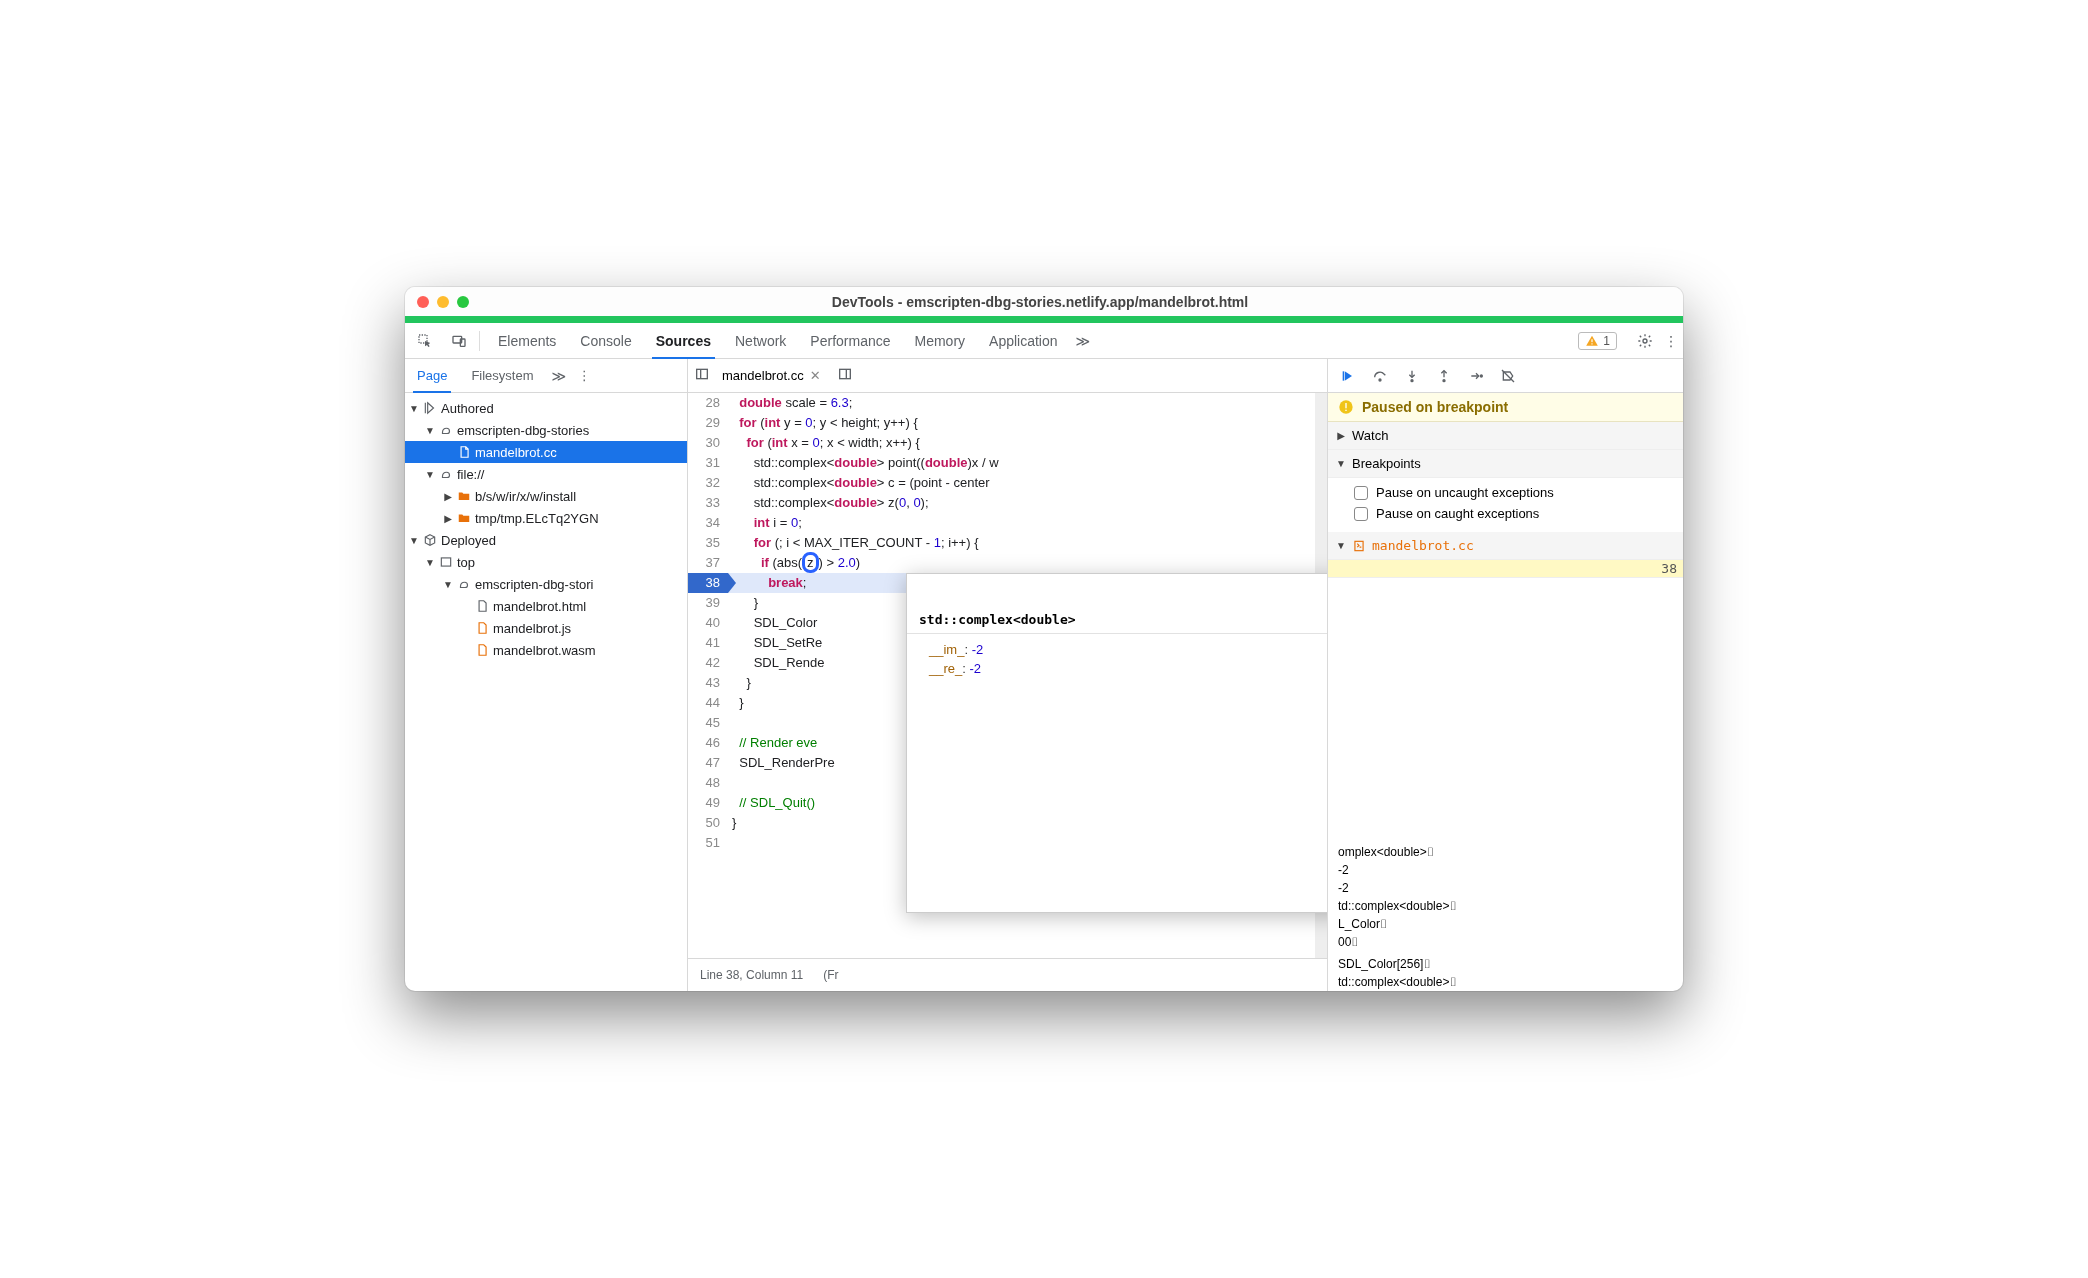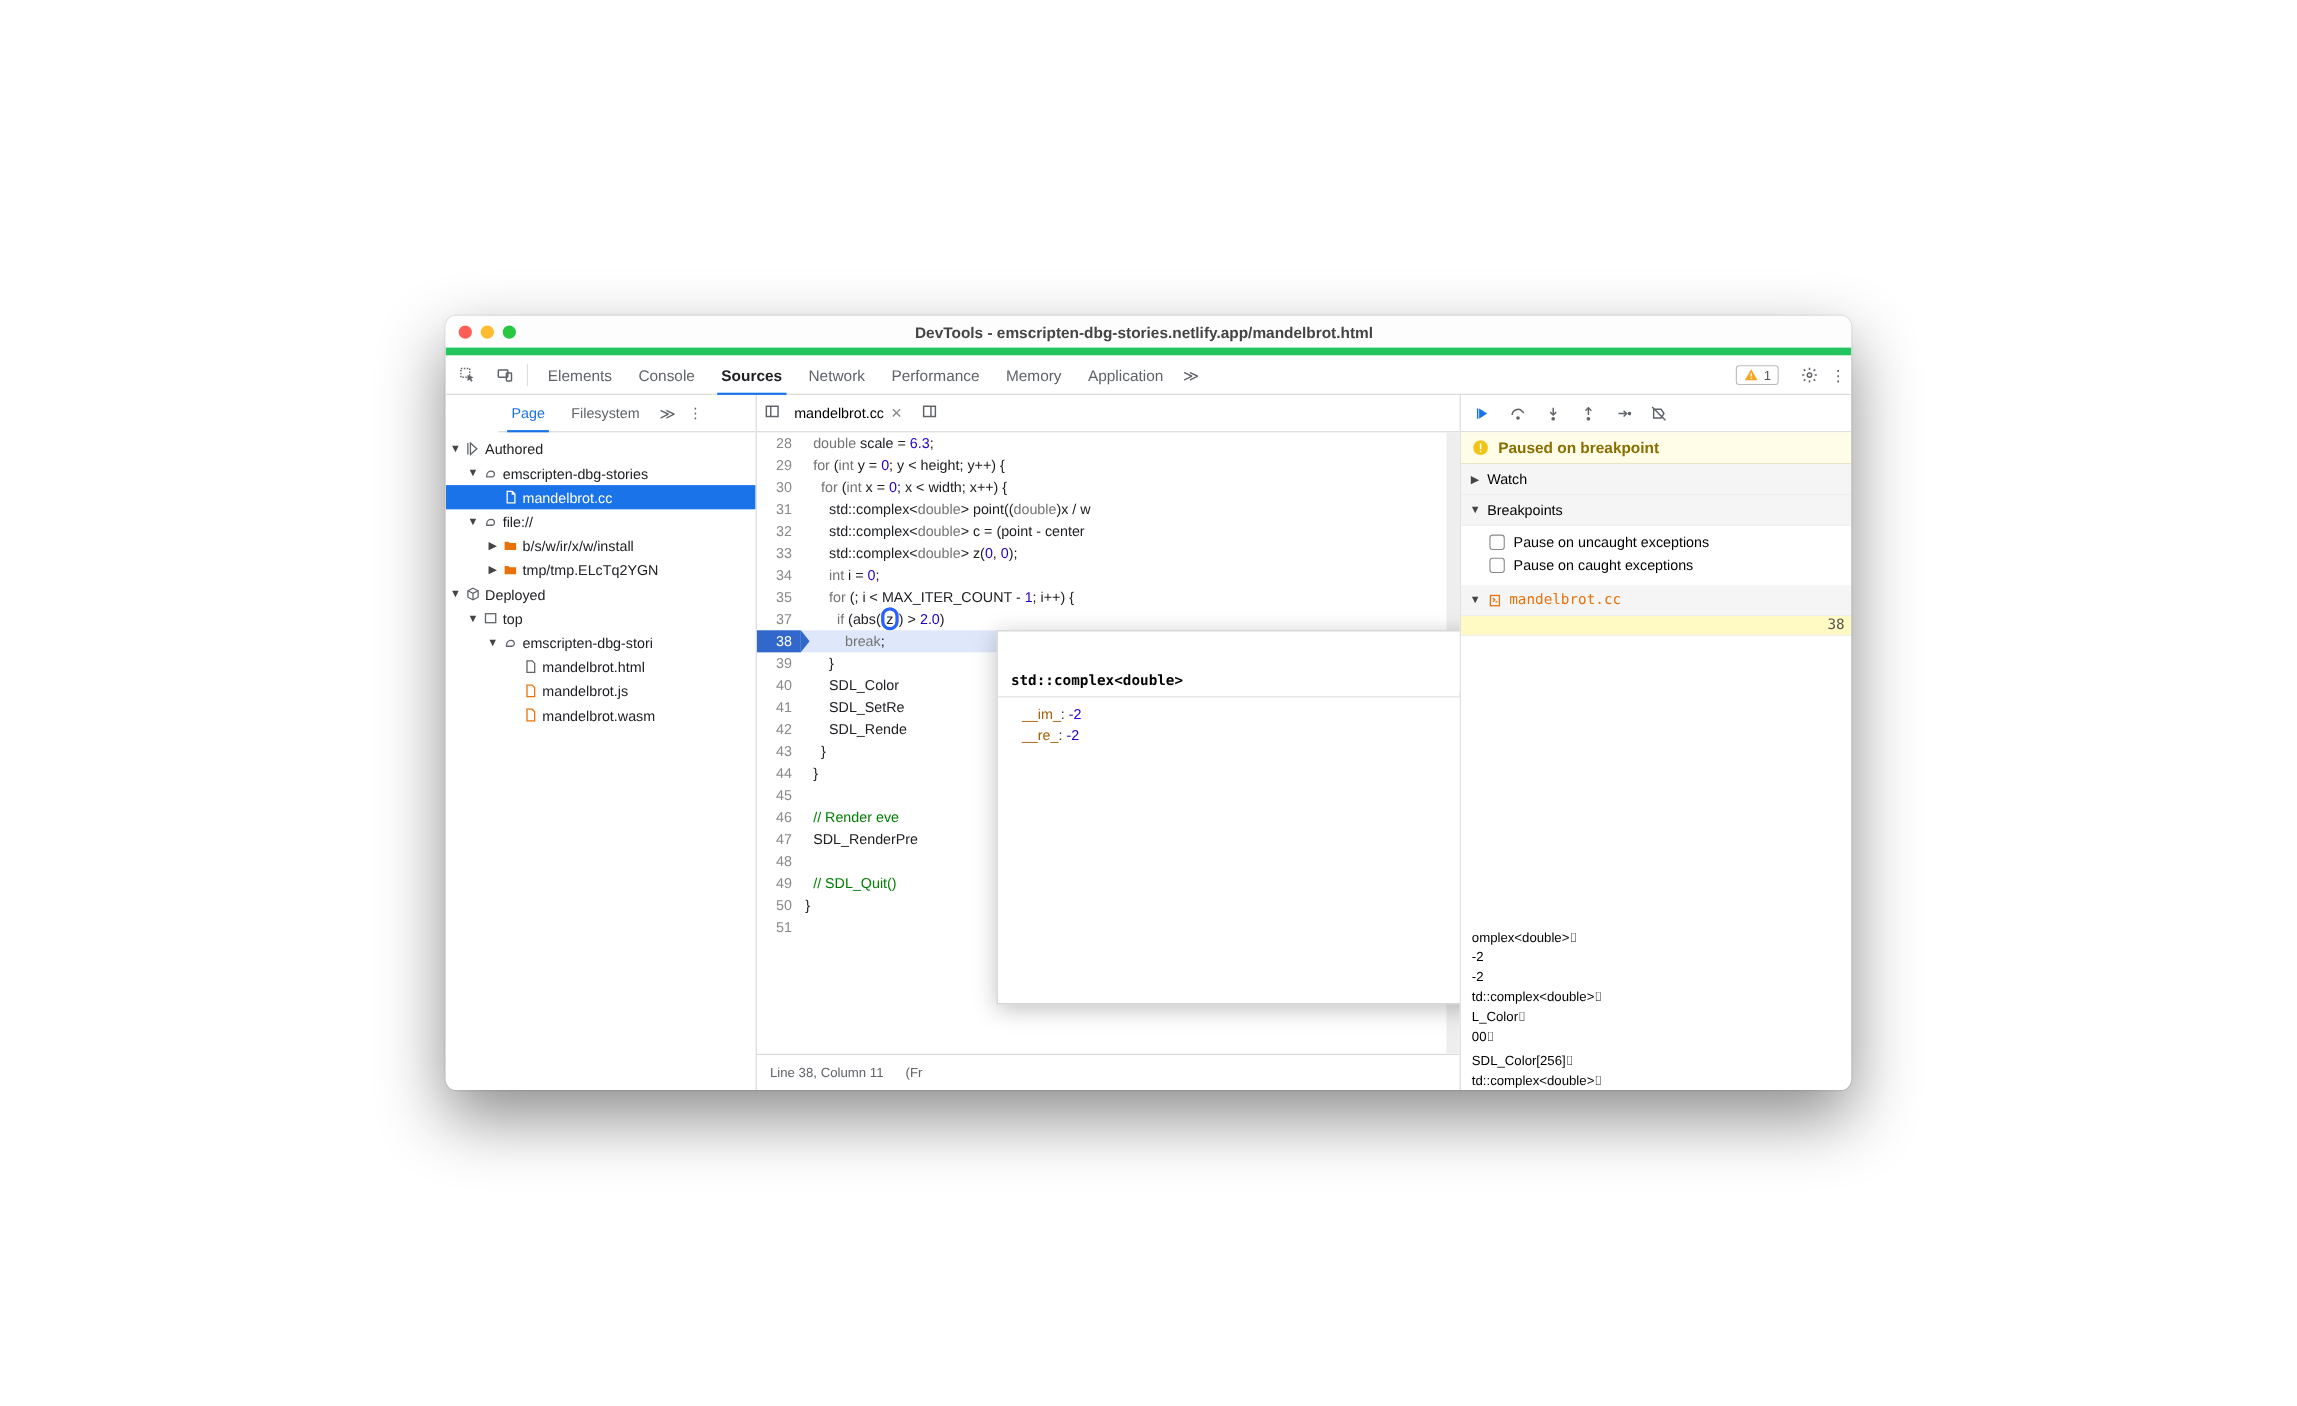--- a/index.html
+++ b/index.html
@@ -15,21 +15,21 @@
   .toolbar .tab { padding: 0 12px; height: 100%; display: flex; align-items: center; cursor: pointer; }
   .toolbar .tab.active { color: #202124; font-weight: 600; position: relative; }
   .toolbar .tab.active::after { content:""; position:absolute; bottom:-1px; left:8px; right:8px; height:2px; background:#1a73e8; }
   .toolbar .spacer { flex: 1; }
   .warn-badge { display:flex; align-items:center; gap:4px; border:1px solid #bbb; border-radius:3px; padding:1px 6px; font-size:12px; color:#555; margin-right:8px; }
   .warn-badge svg { width:14px; height:14px; }
   .body { flex: 1; display: flex; overflow: hidden; }
 
   
   .panel-left { width: 283px; border-right: 1px solid #d8d8d8; display: flex; flex-direction: column; overflow:hidden; }
-  .nav-tabs { height: 34px; border-bottom: 1px solid #d8d8d8; display: flex; align-items: center; font-size: 13px; margin-left: 48px; }
+  .nav-tabs { height: 34px; border-bottom: 1px solid #d8d8d8; display: flex; align-items: center; font-size: 13px; }
   .nav-tabs .ntab { padding: 0 12px; height: 100%; display: flex; align-items: center; color: #5f6368; position: relative; }
   .nav-tabs .ntab.active { color: #1a73e8; }
   .nav-tabs .ntab.active::after { content:""; position:absolute; bottom:-1px; left:8px; right:8px; height:2px; background:#1a73e8; }
   .tree { flex: 1; overflow: auto; font-size: 13px; padding-top: 4px; color: #202124; }
   .tree .row { display:flex; align-items:center; height:22px; white-space:nowrap; padding-left:4px; gap:4px; }
   .tree .row.depth1 { padding-left: 20px; }
   .tree .row.depth2 { padding-left: 38px; }
   .tree .row.depth3 { padding-left: 56px; }
   .tree .row.sel { background:#1a73e8; color:#fff; }
   .tree svg { width:14px; height:14px; flex-shrink:0; }
@@ -40,21 +40,21 @@
   .panel-mid { flex: 1; display: flex; flex-direction: column; border-right: 1px solid #d8d8d8; position:relative; overflow:hidden; }
   .editor-tabs { height: 34px; border-bottom: 1px solid #d8d8d8; display: flex; align-items: center; font-size: 13px; gap:4px; padding:0 6px; }
   .editor-tabs .etab { display:flex; align-items:center; gap:6px; padding:0 8px; height: 28px; }
   .editor { flex:1; overflow:hidden; position:relative; font-family: Menlo, Consolas, monospace; font-size: 13px; line-height: 20px; }
   .code-line { display:flex; height:20px; white-space: pre; }
   .gutter { width: 40px; text-align: right; padding-right: 8px; color: #8a8a8a; user-select:none; }
   .code { flex:1; padding-left: 4px; color:#202124; }
   .code-line.exec { background:#dfe8fa; }
   .code-line.exec .gutter { background:#3268cb; color:#fff; position:relative; }
   .code-line.exec .gutter::after { content:""; position:absolute; right:-8px; top:0; border-top:10px solid transparent; border-bottom:10px solid transparent; border-left:8px solid #3268cb; }
-  .kw { color:#737373; } .num { color:#1c00cf; } .cm { color:#007f00; }
+  .kw { color:#be185d;font-weight:bold; } .num { color:#1c00cf; } .cm { color:#007f00; }
   .highlight-z { border:3px solid #2962ff; border-radius:8px; padding:0 2px; background:#fff; }
   .statusbar { height: 28px; border-top:1px solid #d8d8d8; display:flex; align-items:center; font-size:12px; color:#5f6368; padding:16px 12px; gap:20px; }
   .mini-scroll { position:absolute; top:0; right:0; width:12px; bottom:0; background:#eee; }
   .mini-scroll .mark { position:absolute; left:0; right:0; height:4px; background:#555; }
 
   
   .panel-right { width: 355px; display:flex; flex-direction:column; overflow:hidden; font-size:13px; }
   .dbg-controls { height:34px; border-bottom:1px solid #d8d8d8; display:flex; align-items:center; gap:4px; padding:0 6px; }
   .dbg-controls .btn { width:28px; height:28px; display:flex; align-items:center; justify-content:center; color:#5f6368; border-radius:3px; }
   .pause-banner { background:#fffde7; color:#8a6d00; padding:6px 10px; display:flex; align-items:center; gap:8px; border-bottom:1px solid #e8e3c0; font-weight:600; font-size:14px; }

